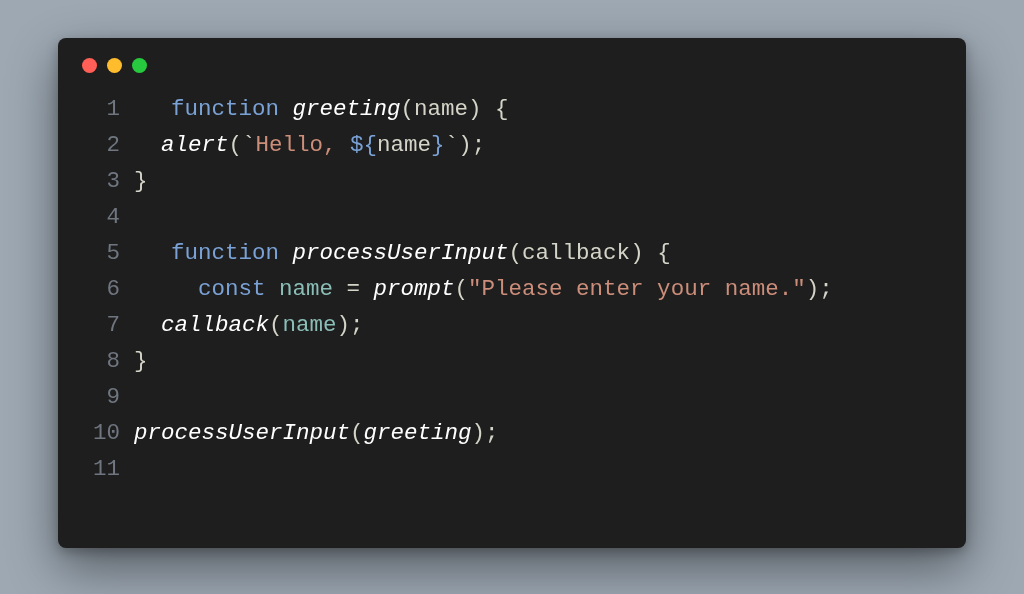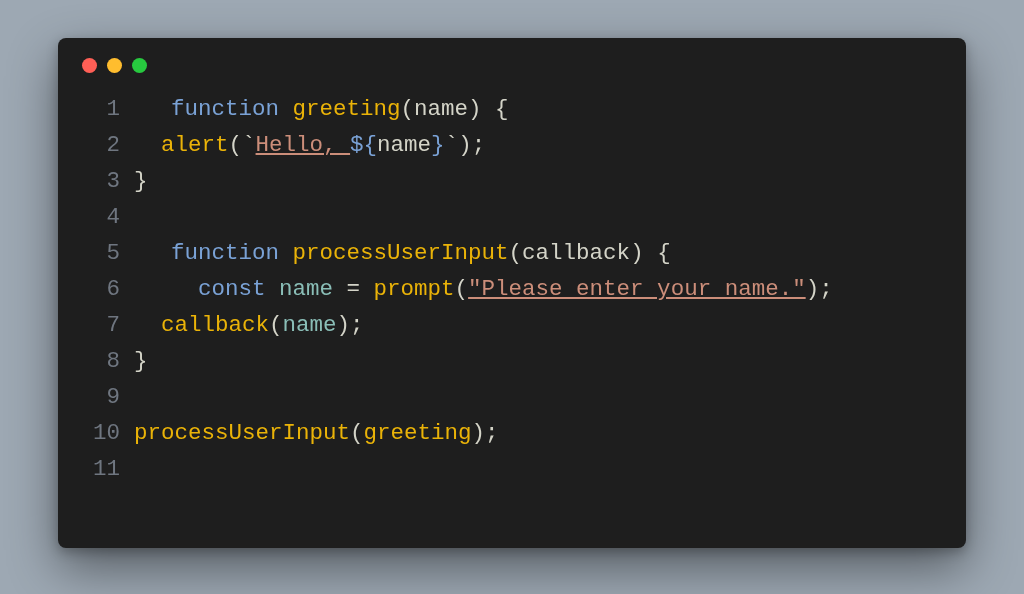--- a/index.html
+++ b/index.html
@@ -36,26 +36,26 @@
   .gutter{
     width:62px;
     text-align:right;
     padding-right:14px;
     color:#6f7680;
     user-select:none;
     flex-shrink:0;
   }
   .src{flex:1;}
   .kw{color:#7aa2d6;margin-left:37px;}      
-  .fn{color:#eab308;}      
+  .fn{color:#ffffff;font-style:italic;}      
   .id{color:#d4d4c8;}      
   .pr{color:#8abeb7;}      
   .op{color:#d4d4c8;}
   .pn{color:#d4d4c8;}      
-  .str{color:#cc8e7a;text-decoration:underline;}     
+  .str{color:#cc8e7a;}     
   .tplp{color:#7aa2d6;}    
 </style>
 </head>
 <body>
 
 <div class="window">
   <div class="traffic">
     <div class="dot red"></div>
     <div class="dot yellow"></div>
     <div class="dot green"></div>

